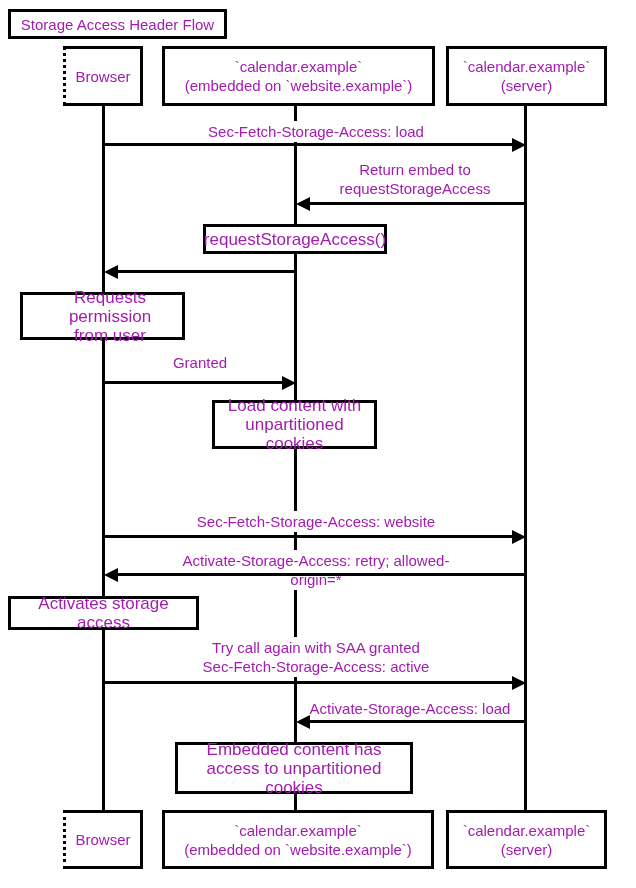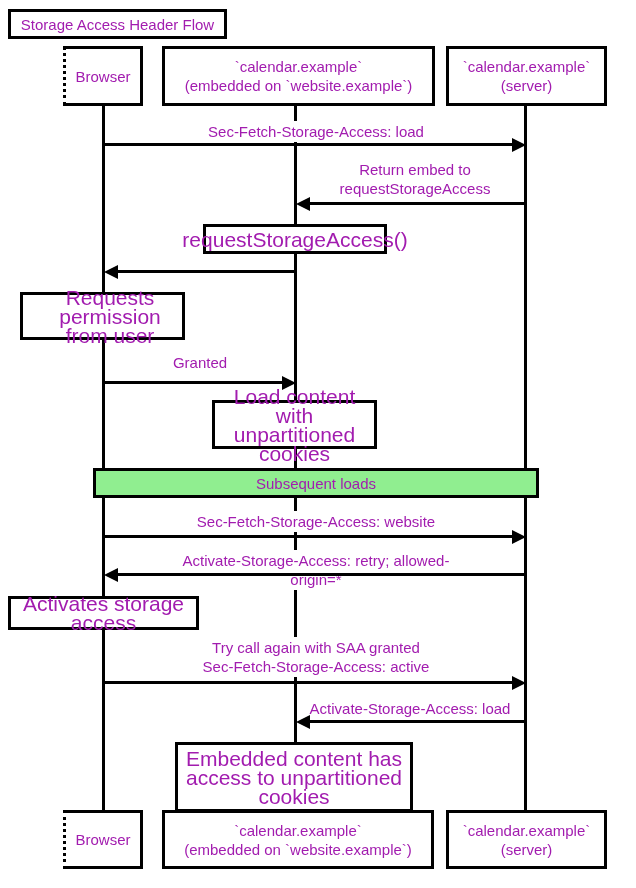--- a/index.html
+++ b/index.html
@@ -16,21 +16,21 @@
   .pbox.dotted-left{border-left-style:dotted;}
   .title-box{
     position:absolute;left:8px;top:9px;width:219px;height:30px;
     background:#fff;border:3px solid #000;box-sizing:border-box;
     display:flex;align-items:center;justify-content:center;
     font-size:15px;white-space:nowrap;
   }
   .note{
     position:absolute;background:#fff;border:3px solid #000;box-sizing:border-box;
     display:flex;align-items:center;justify-content:center;text-align:center;
-    font-size:21px;line-height:19px;white-space:pre-line;
+    font-size:17px;line-height:19px;white-space:pre-line;
   }
   .msg-label{
     position:absolute;transform:translateX(-50%);background:#fff;
     padding:1px 3px;font-size:15px;line-height:19px;text-align:center;
     white-space:pre-line;
   }
   .arrow{position:absolute;height:14px;}
   .arrow .line{position:absolute;left:0;right:0;top:5px;height:3px;background:#000;}
   .arrow .head{position:absolute;top:0;width:0;height:0;}
   .arrow .head-right{right:0;border-top:7px solid transparent;border-bottom:7px solid transparent;border-left:14px solid #000;}
@@ -84,23 +84,20 @@
 
   <div class="msg-label" style="left:200px;top:352px;">Granted</div>
   <div class="arrow head-r" style="left:104px;top:376px;width:192px;">
     <span class="line"></span>
     <span class="head head-right"></span>
   </div>
 
   <div class="note" style="left:212px;top:400px;width:165px;height:49px;">Load content with
 unpartitioned cookies</div>
 
-  <div class="band" style="background-color: rgb(144, 238, 144);">
-    <span>Subsequent loads</span>
-  </div>
 
   <div class="msg-label" style="left:316px;top:511px;">Sec-Fetch-Storage-Access: website</div>
   <div class="arrow head-r" style="left:104px;top:530px;width:422px;">
     <span class="line"></span>
     <span class="head head-right"></span>
   </div>
 
   <div class="msg-label" style="left:316px;top:550px;">Activate-Storage-Access: retry; allowed-origin=*</div>
   <div class="arrow head-l" style="left:104px;top:568px;width:422px;">
     <span class="head head-left"></span>
@@ -115,21 +112,21 @@
     <span class="line"></span>
     <span class="head head-right"></span>
   </div>
 
   <div class="msg-label" style="left:410px;top:698px;">Activate-Storage-Access: load</div>
   <div class="arrow head-l" style="left:296px;top:715px;width:230px;">
     <span class="head head-left"></span>
     <span class="line"></span>
   </div>
 
-  <div class="note" style="left:175px;top:742px;width:238px;height:70px;">Embedded content has
+  <div class="note" style="left:175px;top:742px;width:238px;height:52px;">Embedded content has
 access to unpartitioned cookies</div>
 
   <div class="pbox dotted-left" style="left:63px;top:810px;width:80px;height:59px;">Browser</div>
   <div class="pbox" style="left:162px;top:810px;width:272px;height:59px;">`calendar.example`
 (embedded on `website.example`)</div>
   <div class="pbox" style="left:446px;top:810px;width:161px;height:59px;">`calendar.example`
 (server)</div>
 
 </div>
 

